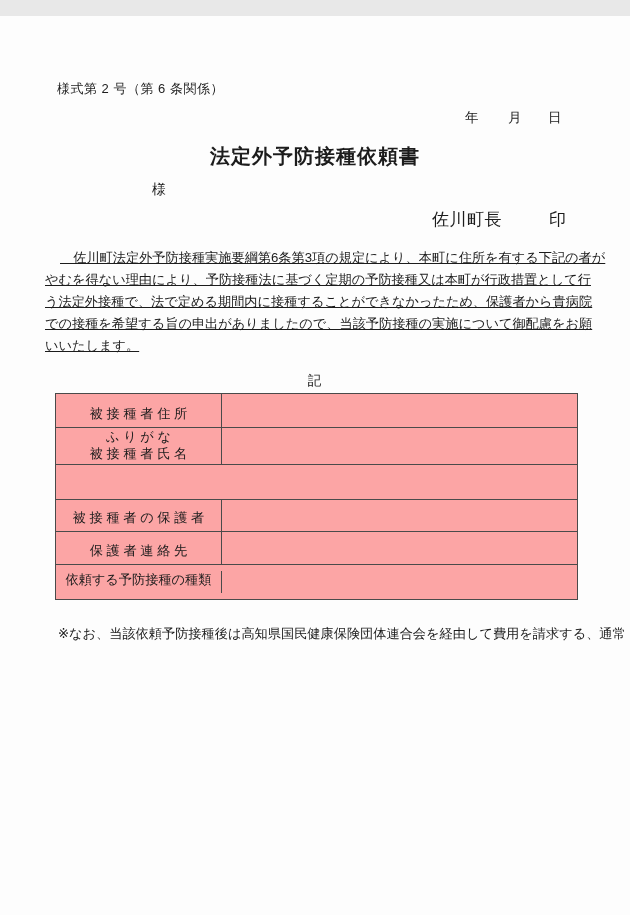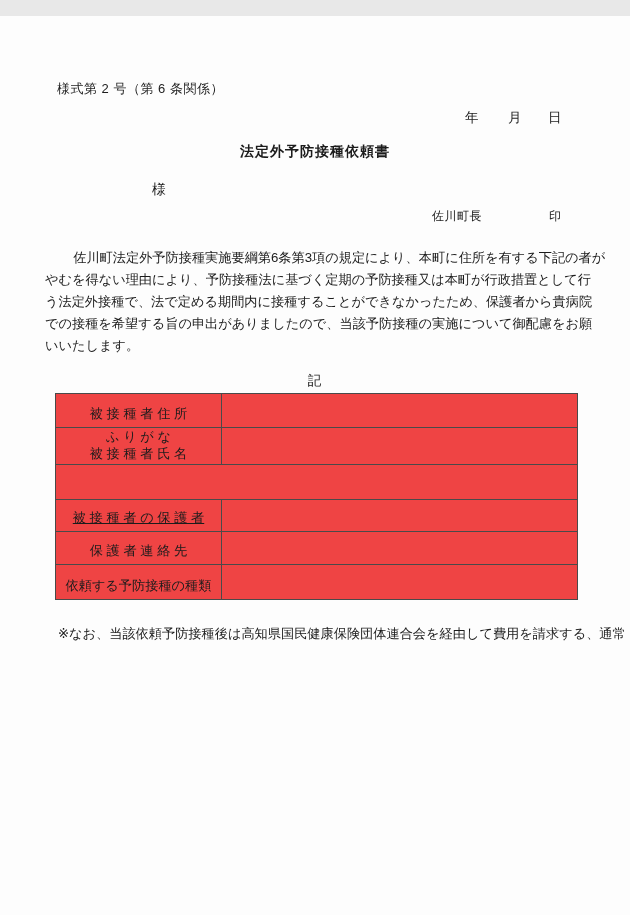--- a/index.html
+++ b/index.html
@@ -19,69 +19,69 @@
 
   .date-line { left:0; top:93px; width:100%; height:18px; font-size:13.5px; }
   .date-line span { position:absolute; top:0; }
   .date-year  { left:465px; }
   .date-month { left:508px; }
   .date-day   { left:548px; }
 
   .doc-title {
     left:0; top:127px; width:100%;
     text-align:center;
-    font-size:14px; font-weight:bold; letter-spacing:1px;
+    font-size:20px; font-weight:bold; letter-spacing:1px;
   }
 
   .addressee { left:152px; top:165px; font-size:14px; }
 
-  .sender-line { left:0; top:192px; width:100%; height:18px; font-size:12px; }
+  .sender-line { left:0; top:192px; width:100%; height:18px; font-size:17px; }
   .sender-line span { position:absolute; top:0; }
   .sender-name { left:432px; letter-spacing:0.5px; }
   .seal-mark   { left:549px; }
 
   .body-par {
     left:45px; top:231px; width:542px;
     font-size:13.2px; line-height:22px;
-    letter-spacing:0; white-space:nowrap;
+    letter-spacing:0; white-space:nowrap;text-decoration:underline;
   }
   .body-par .par-line { white-space:nowrap; }
   .body-par .par-line.first { padding-left:15px; }
 
   .record-marker {
     left:0; top:356px; width:100%;
     text-align:center; font-size:13.5px; letter-spacing:1px;
   }
 
   .form-table {
     position:absolute; left:55px; top:377px;
     width:523px;
     border:1px solid #4a4a4a;
-    background:#ef4444;
+    background:#fca5a5;
   }
   .trow { display:flex; border-bottom:1px solid #4a4a4a; }
   .trow:last-child { border-bottom:none; }
   .tlabel {
     width:166px;
     border-right:1px solid #4a4a4a;
     display:flex; flex-direction:column;
     align-items:center; justify-content:flex-end;
     padding-bottom:4px;
     font-size:13.2px;
     text-align:center;
     white-space:nowrap;
   }
   .tlabel.two-line { justify-content:flex-end; line-height:17px; padding-bottom:2px; padding-top:2px; }
   .tvalue { flex:1; }
   .h-r1 { height:34px; }
   .h-r2 { height:37px; }
   .h-r3 { height:35px; }
-  .h-r4 { height:32px;text-decoration:underline; }
+  .h-r4 { height:32px; }
   .h-r5 { height:33px; }
-  .h-r6 { height:34px; }
+  .h-r6 { height:34px;align-items:center; }
 
   .footnote {
     left:58px; top:606px; width:532px;
     font-size:13.2px; line-height:23px;text-align:right;
   }
   .footnote .note-line { white-space:nowrap; }
   .footnote .note-line.cont { padding-left:14px; }
 </style>
 </head>
 <body>

